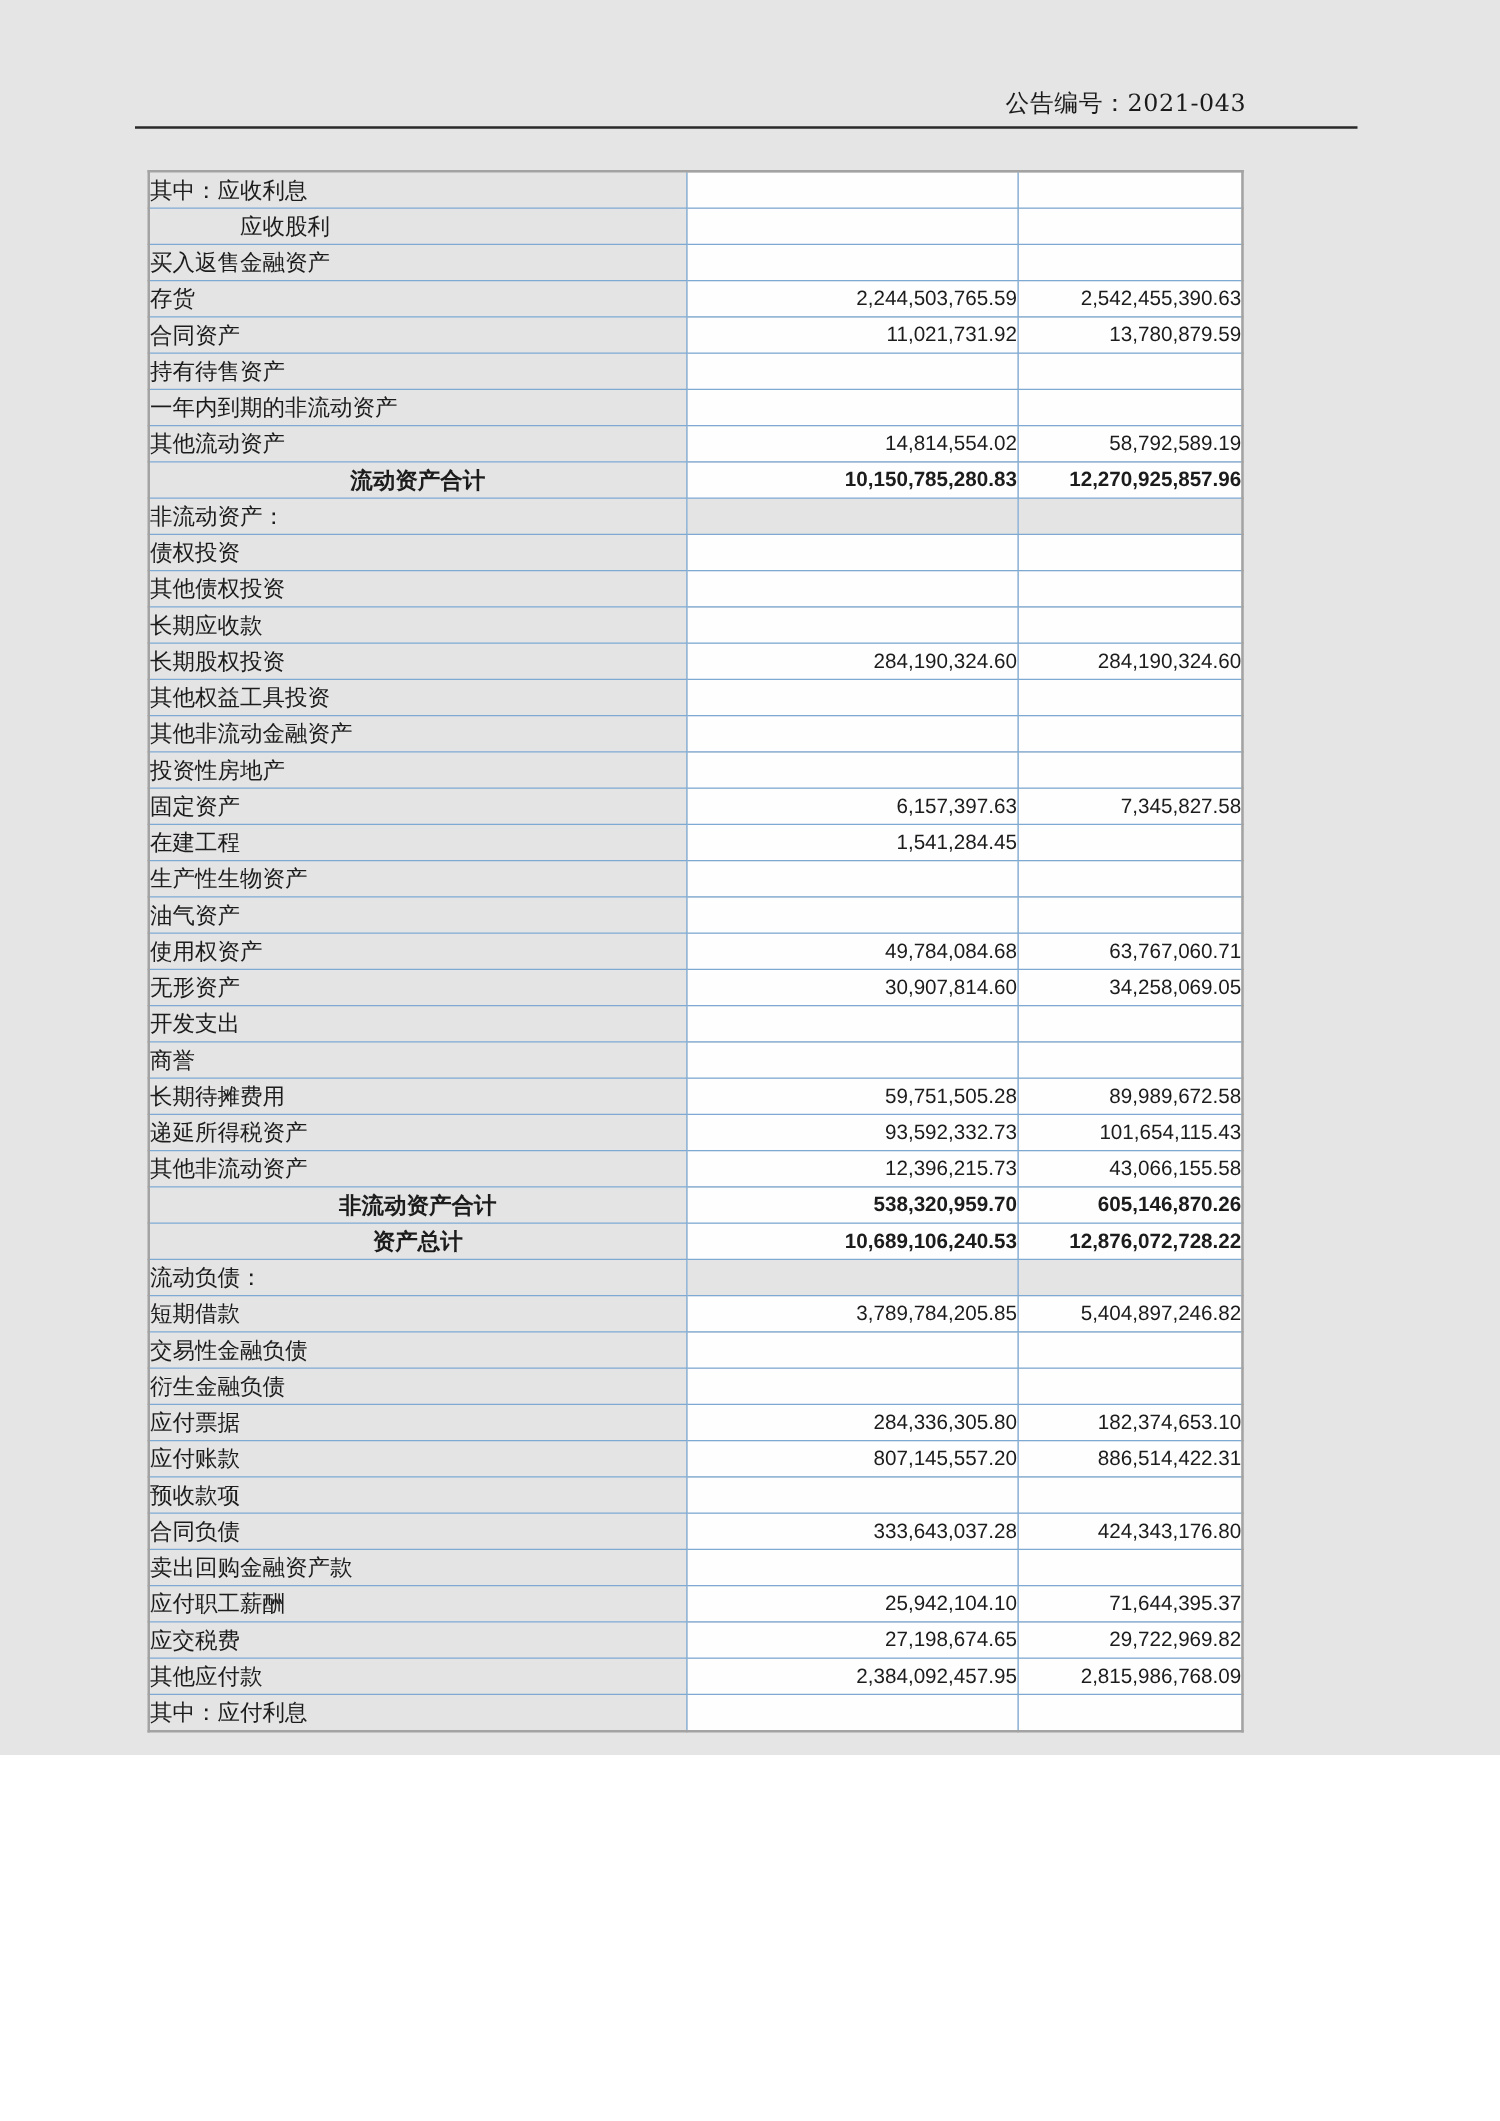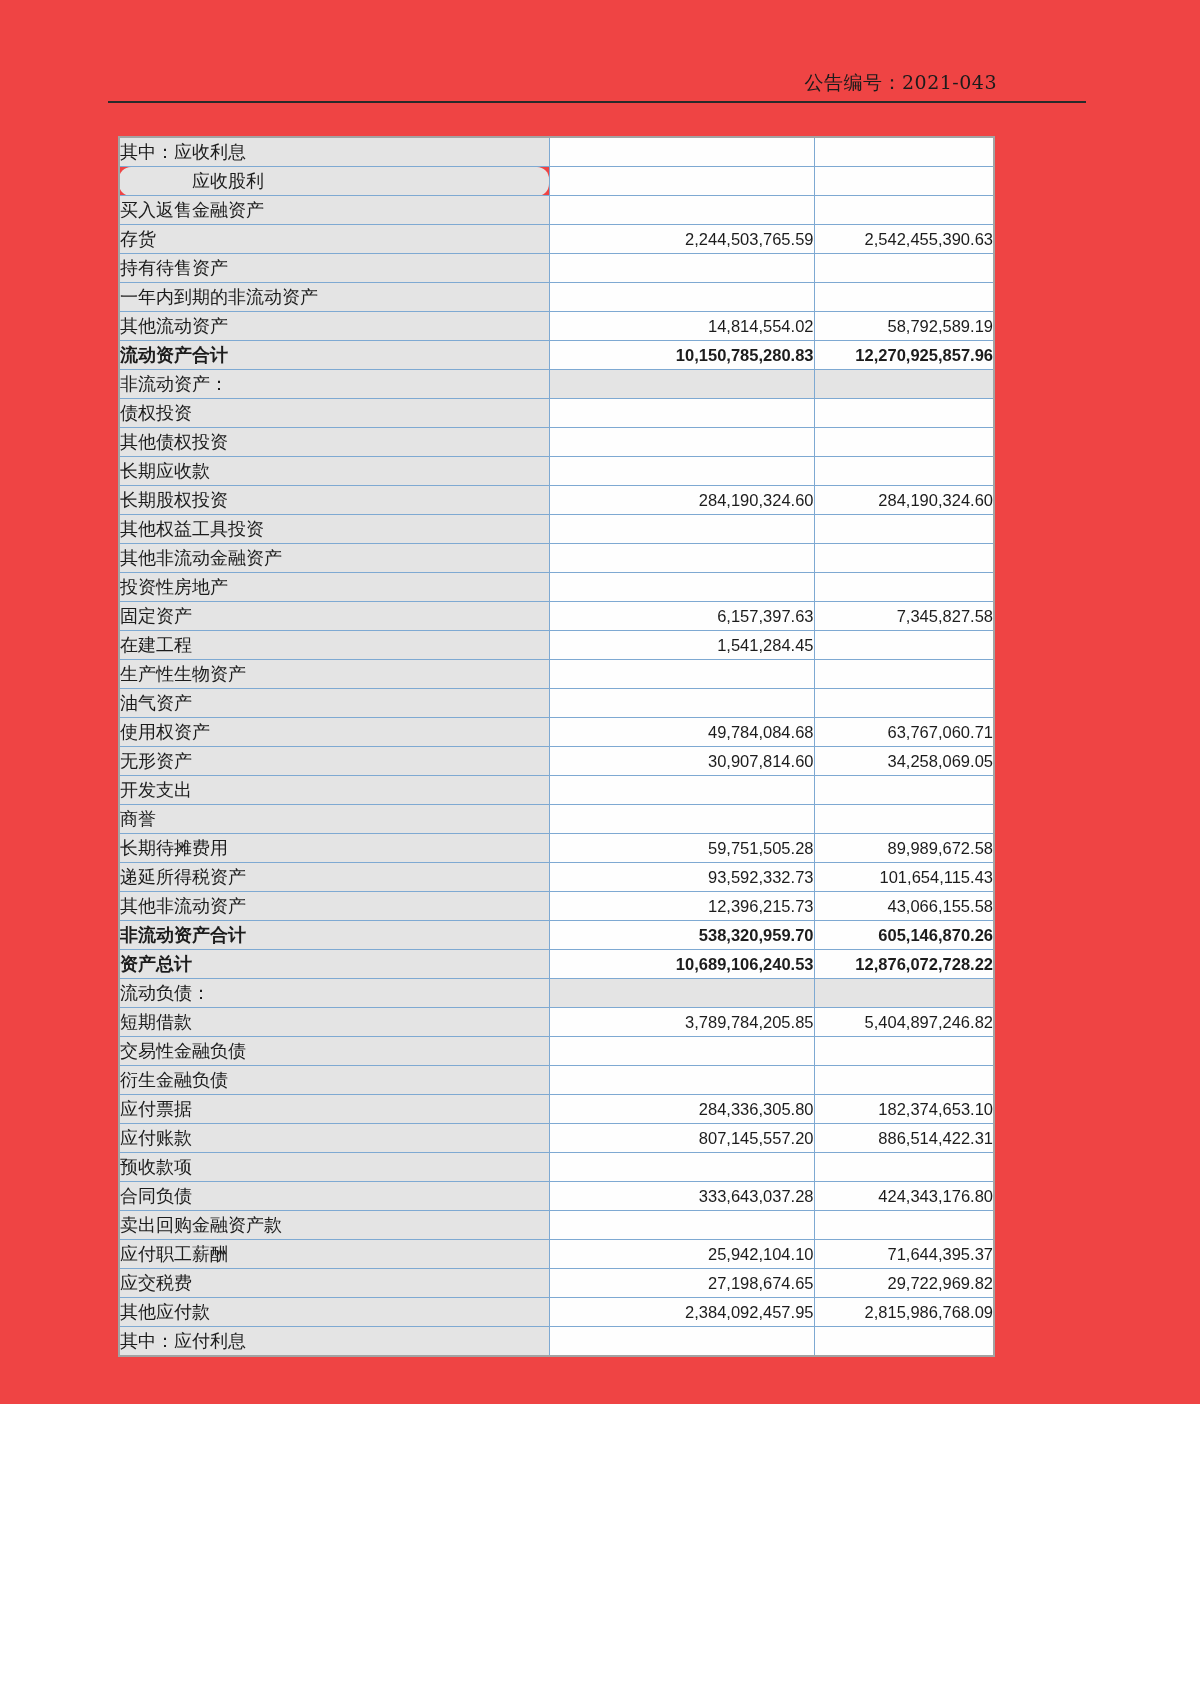--- a/index.html
+++ b/index.html
@@ -5,21 +5,21 @@
   html, body {
     margin: 0;
     padding: 0;
     background: #ffffff;
     font-family: "Liberation Sans", sans-serif;
   }
   .page {
     position: relative;
     width: 1200px;
     height: 1404px;
-    background: #ef4444;
+    background: #e5e5e5;
     overflow: hidden;
   }
   .announcement-no {
     position: absolute;
     top: 70px;
     right: 203px;
     font-family: "DejaVu Serif", "Liberation Serif", serif;
     font-size: 19px;
     color: #1b1b1b;
     letter-spacing: 0.5px;
@@ -60,20 +60,21 @@
   }
   td.cell-value {
     background: #fefefe;
     font-family: "Liberation Sans", sans-serif;
     font-size: 16.5px;
     text-align: right;
     padding-right: 9px;
   }
   tr.row-indent td.cell-label { padding-left: 72px; border-radius: 12px; }
   tr.row-total td.cell-label {
+    text-align: center;
     font-weight: 700;
     padding-left: 0;
   }
   tr.row-total td.cell-value { font-weight: 700; }
   tr.row-section td.cell-label { font-weight: 400; }
   tr.row-section td.cell-value { background: #e4e4e4; }
 </style>
 </head>
 <body>
 
@@ -104,20 +105,25 @@
           <td class="cell-label">买入返售金融资产</td>
           <td class="cell-value"></td>
           <td class="cell-value"></td>
         </tr>
         <tr class="row-item">
           <td class="cell-label">存货</td>
           <td class="cell-value">2,244,503,765.59</td>
           <td class="cell-value">2,542,455,390.63</td>
         </tr>
         <tr class="row-item">
+          <td class="cell-label">合同资产</td>
+          <td class="cell-value">11,021,731.92</td>
+          <td class="cell-value">13,780,879.59</td>
+        </tr>
+        <tr class="row-item">
           <td class="cell-label">持有待售资产</td>
           <td class="cell-value"></td>
           <td class="cell-value"></td>
         </tr>
         <tr class="row-item">
           <td class="cell-label">一年内到期的非流动资产</td>
           <td class="cell-value"></td>
           <td class="cell-value"></td>
         </tr>
         <tr class="row-item">

